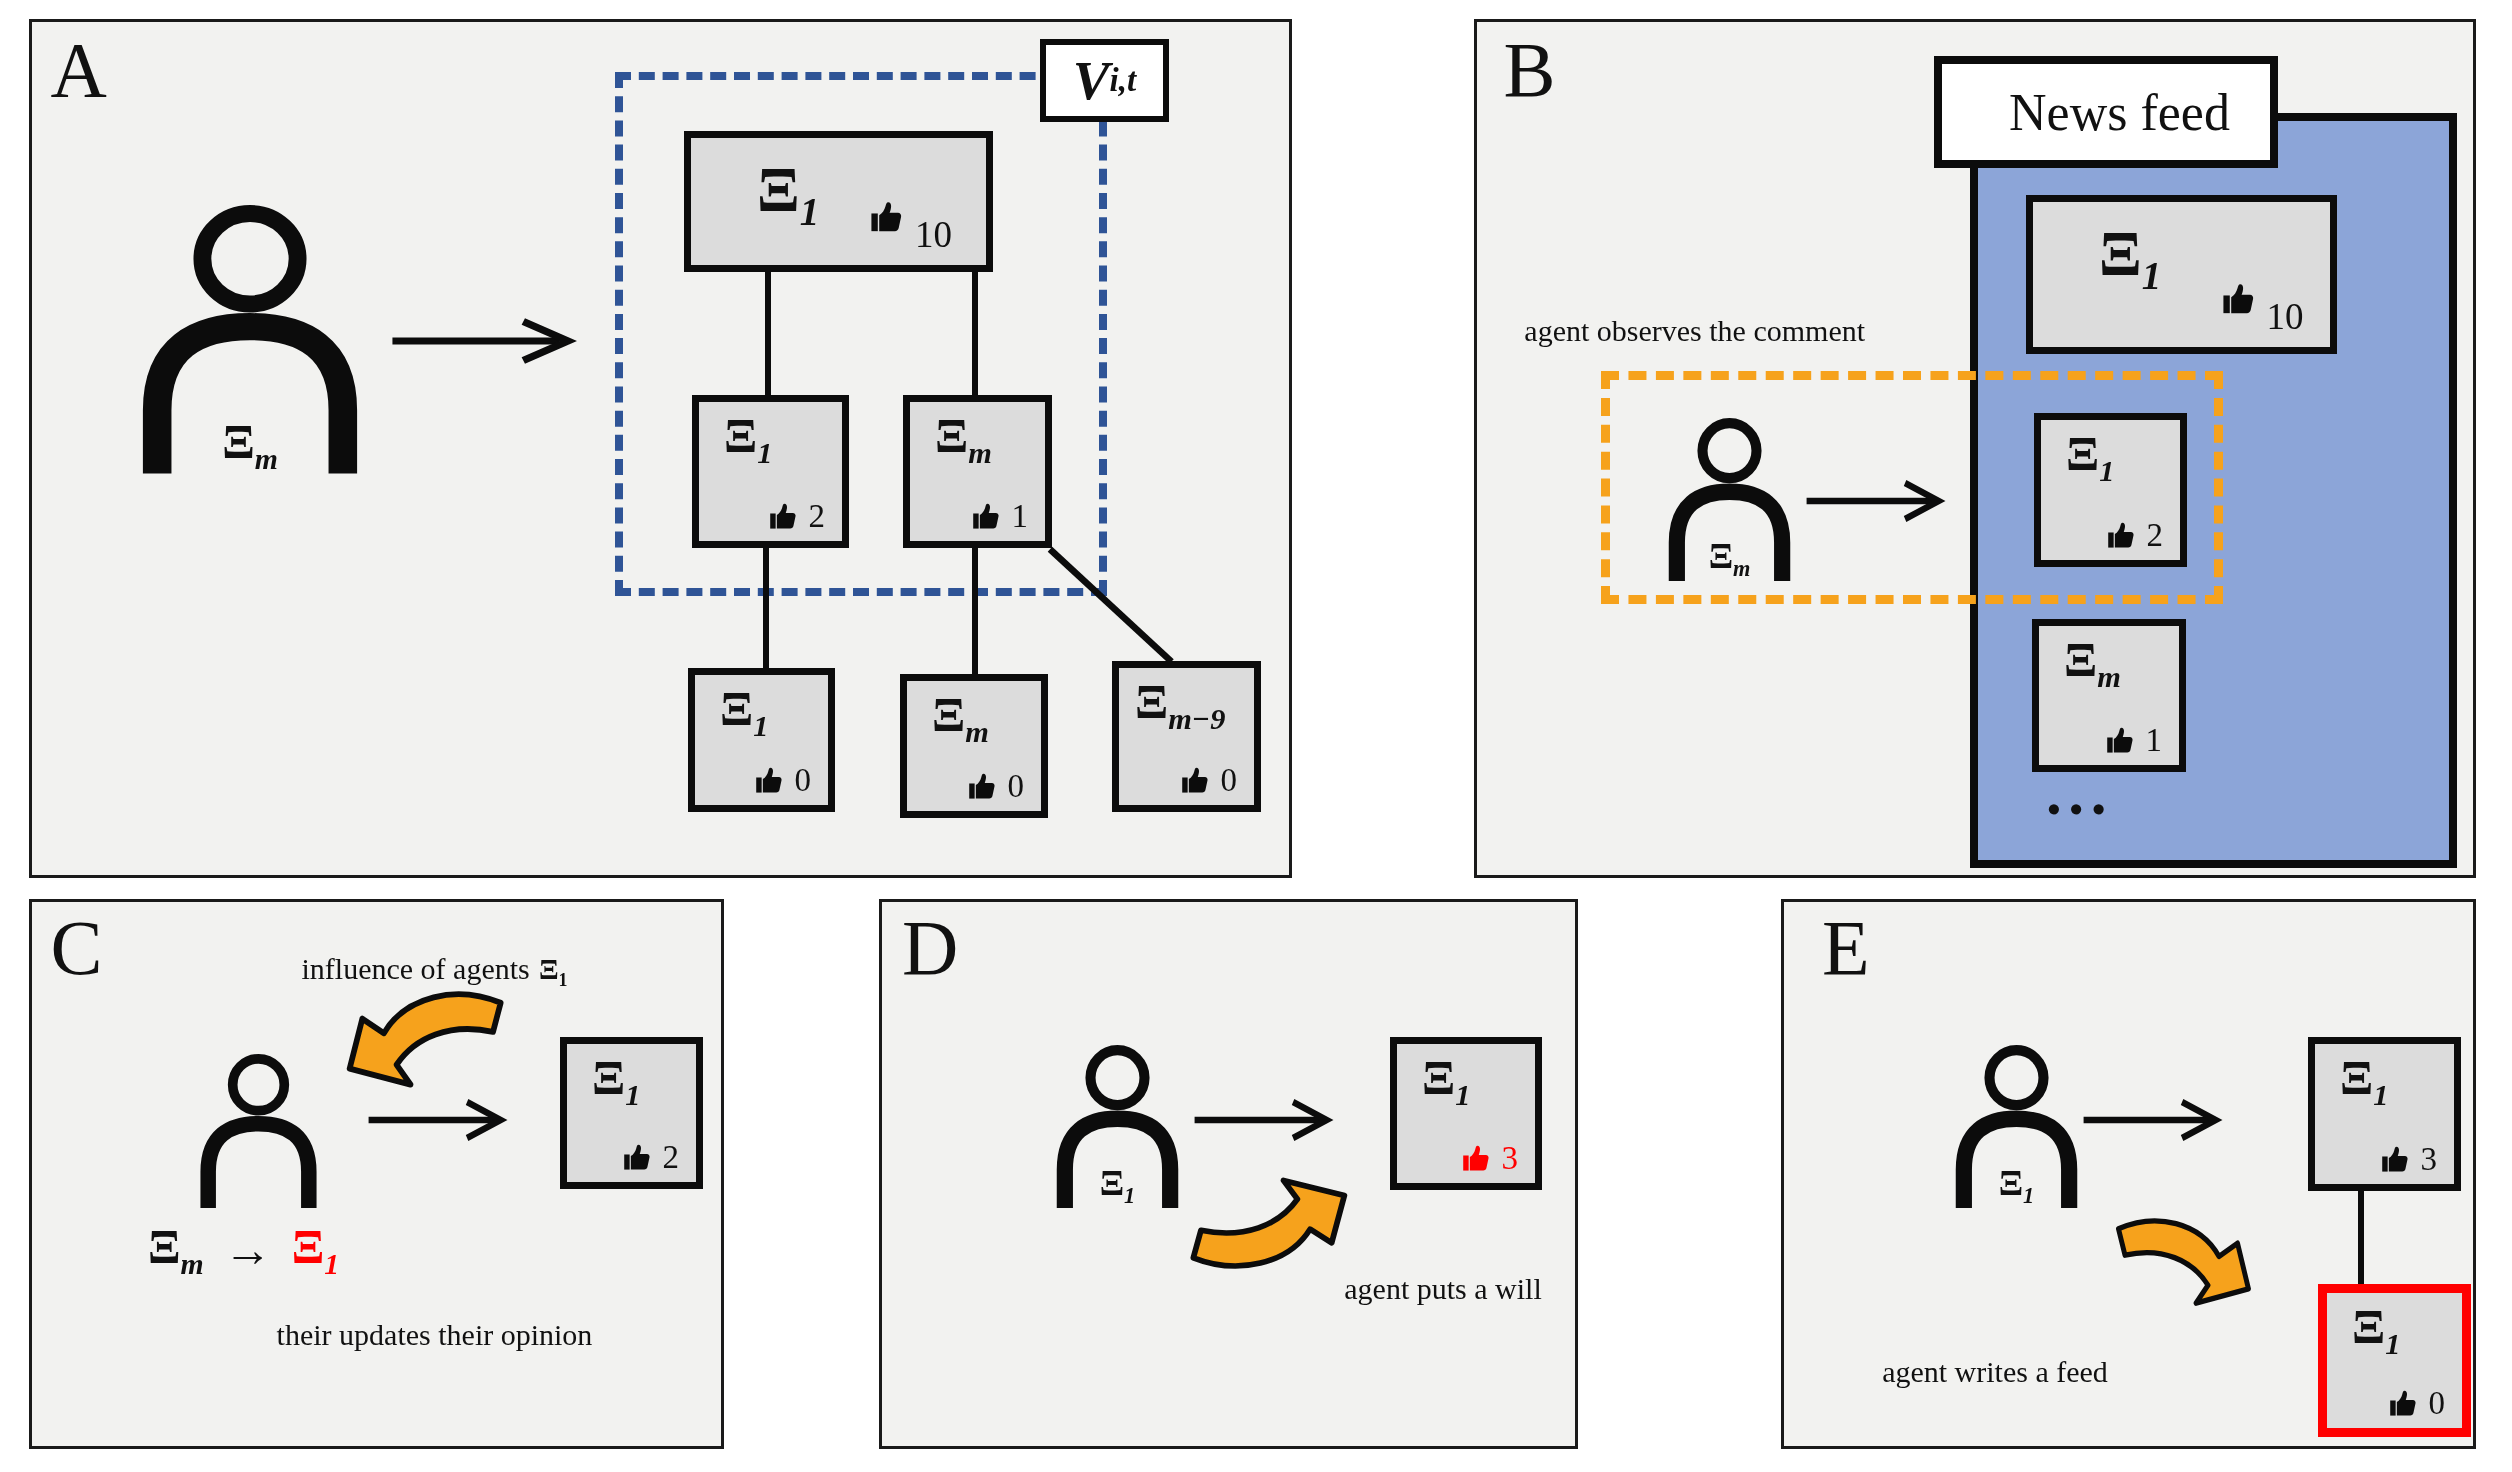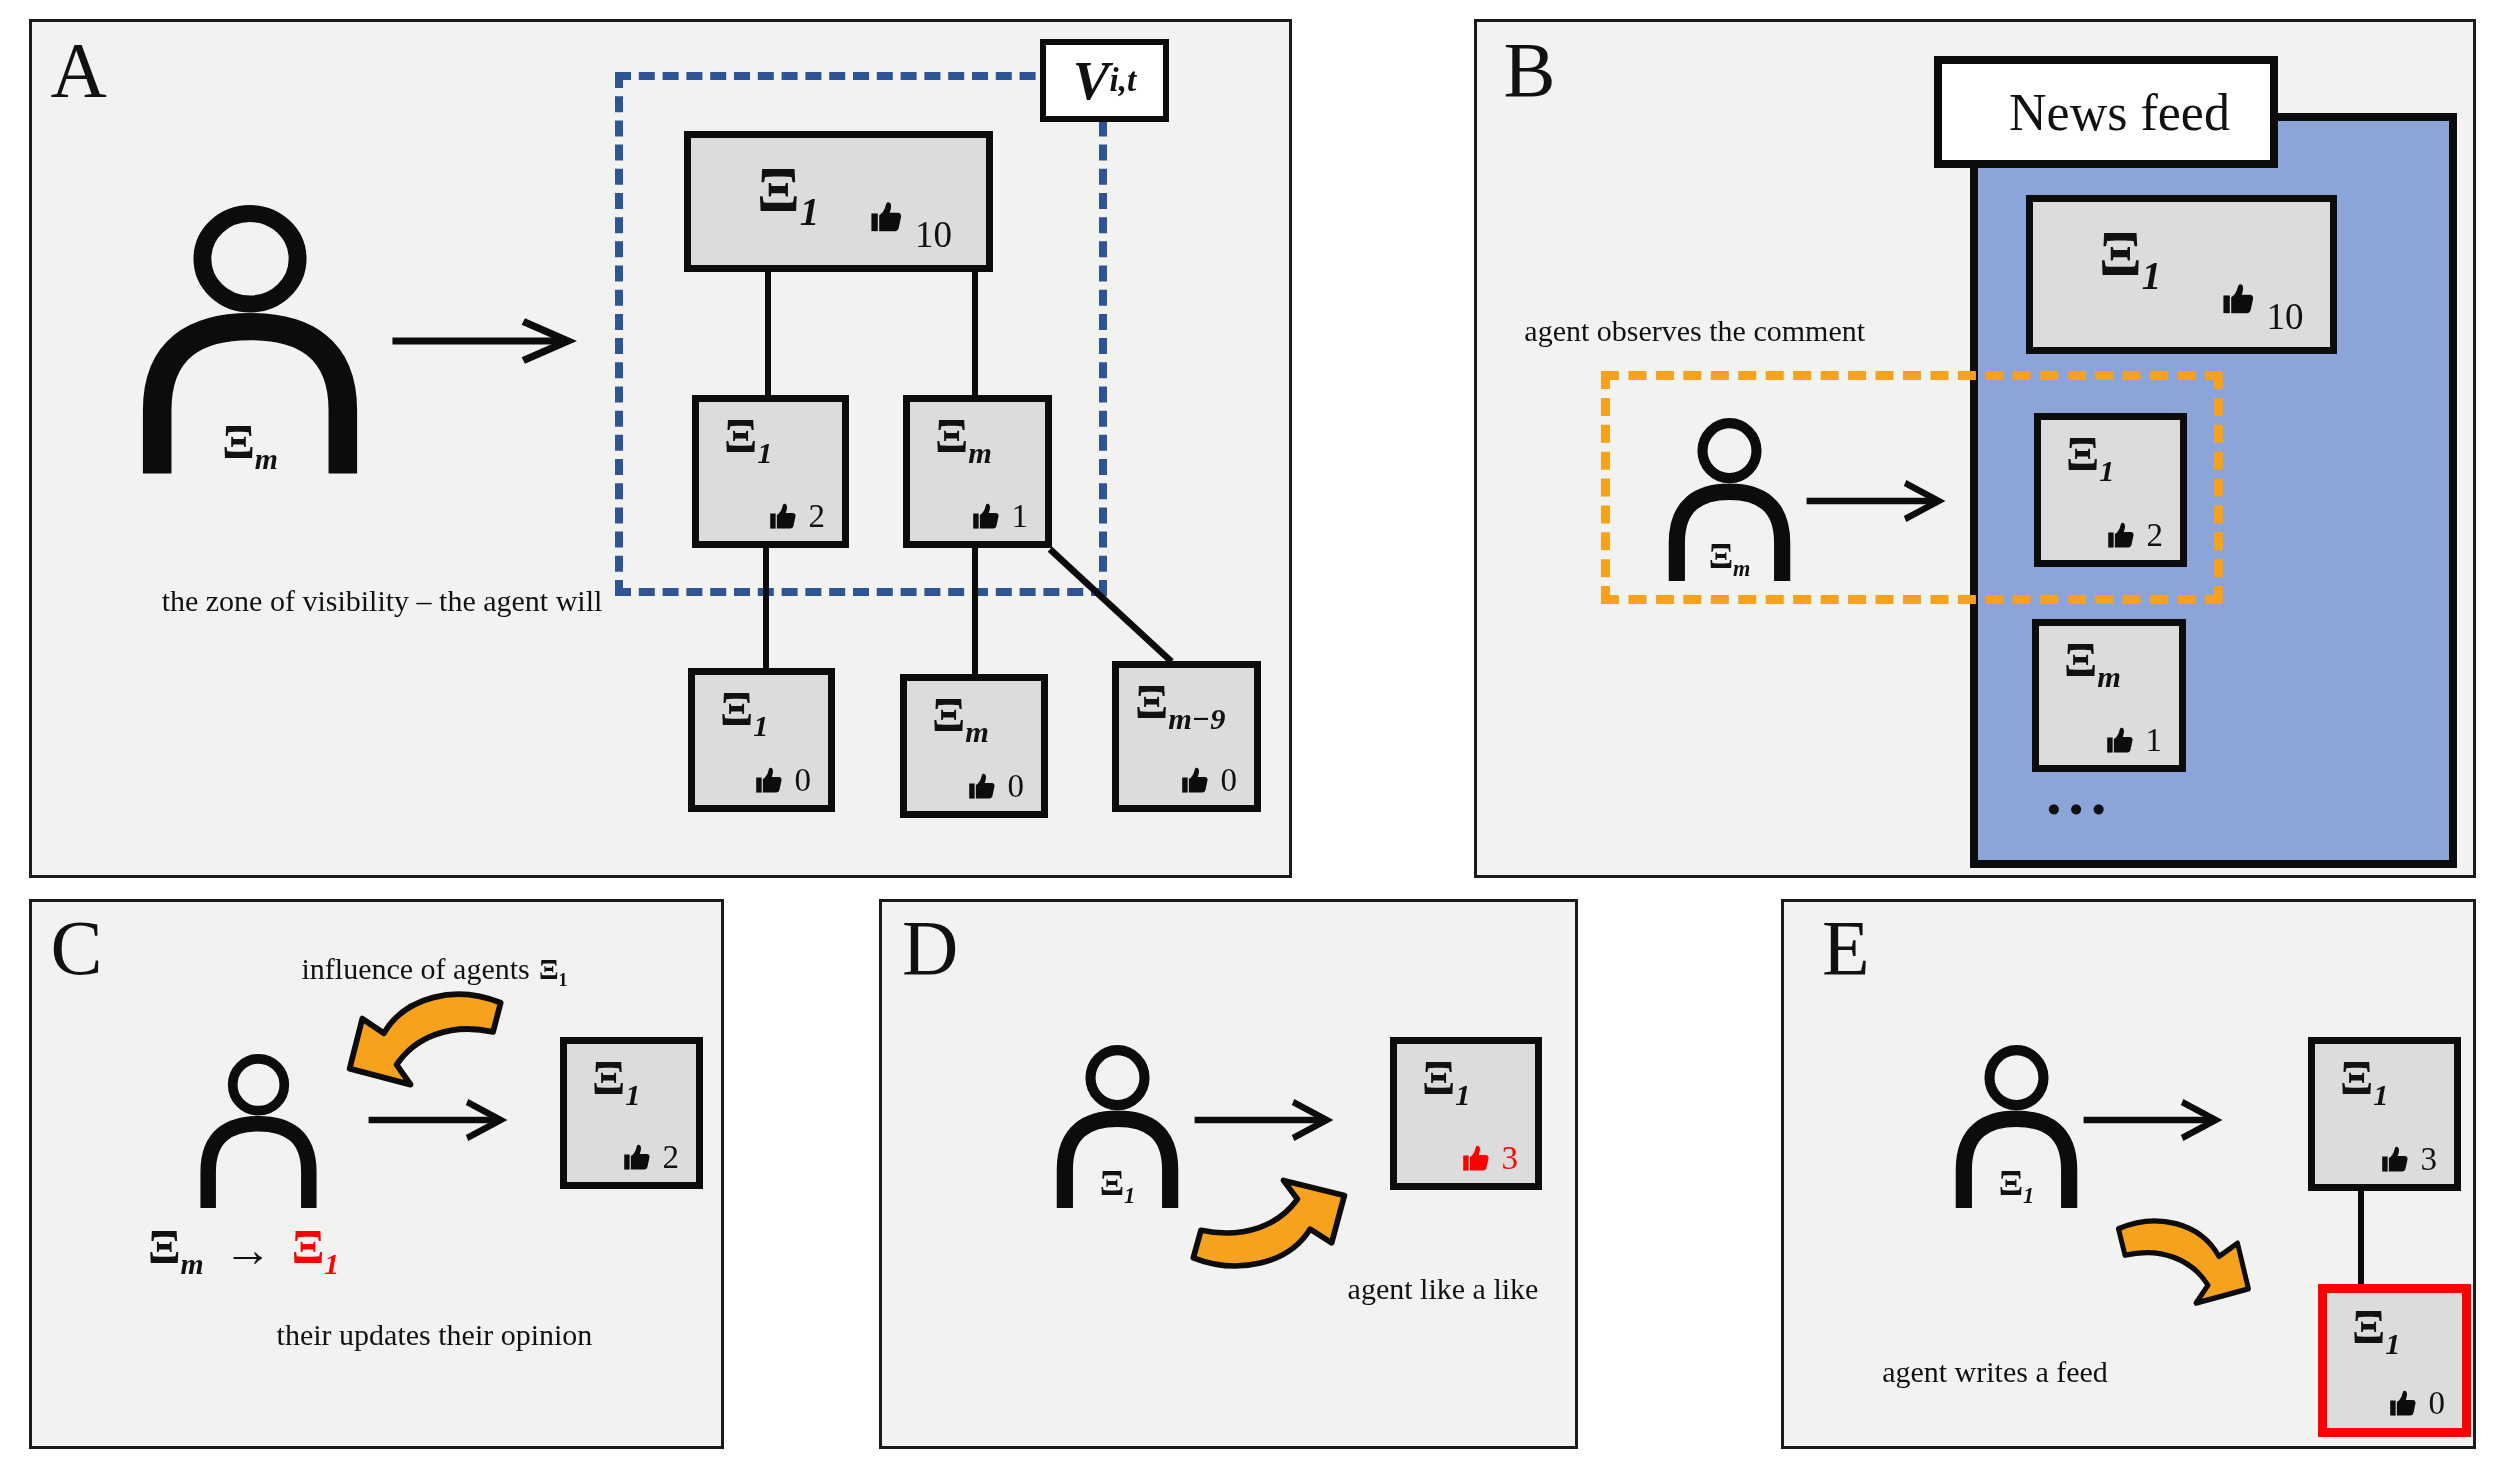--- a/index.html
+++ b/index.html
@@ -162,21 +162,20 @@
       <span class="sym" style="left:16px;"><span>Ξ</span><sub>m−9</sub></span>
       <span class="like-row">
         <svg width="29" height="29" viewBox="0 0 48 48" fill="#0c0c0c">
             <use href="#sym-thumb"></use>
           </svg>
         <span class="like-num">0</span>
       </span>
     </div>
 
     <div class="caption" style="left:86px;top:561px;width:528px;">
-      <div>the zone of visibility – the agent will</div>
     </div>
   </section>
 
   <section class="panel" style="left:1474px;top:19px;width:1002px;height:859px;">
     <div class="plabel" style="left:26.4px;top:9.2px;">B</div>
 
     <div class="blue-panel" style="left:493px;top:91px;width:487px;height:755px;"></div>
 
     <div class="newsfeed" style="left:457px;top:34px;width:344px;height:112px;">
       <span>News feed</span>
@@ -306,21 +305,21 @@
         <span class="like-num">3</span>
       </span>
     </div>
 
     <div class="swoosh" style="left:305px;top:261px;width:165px;height:106px;transform:rotate(180deg);">
       <svg viewBox="0 0 260 170" preserveAspectRatio="none">
           <use href="#sym-swoosh"></use>
         </svg>
     </div>
 
-    <div class="caption" style="left:429px;top:369px;width:264px;">agent like a like</div>
+    <div class="caption" style="left:429px;top:369px;width:264px;">agent puts a will</div>
   </section>
 
   <section class="panel" style="left:1781px;top:899px;width:695px;height:550px;">
     <div class="plabel" style="left:38px;top:6.6px;">E</div>
 
     <div class="person" style="left:165px;top:140px;width:135px;height:168px;">
       <svg viewBox="0 0 200 245" preserveAspectRatio="none">
           <use href="#sym-person"></use>
         </svg>
       <div class="person-label">

